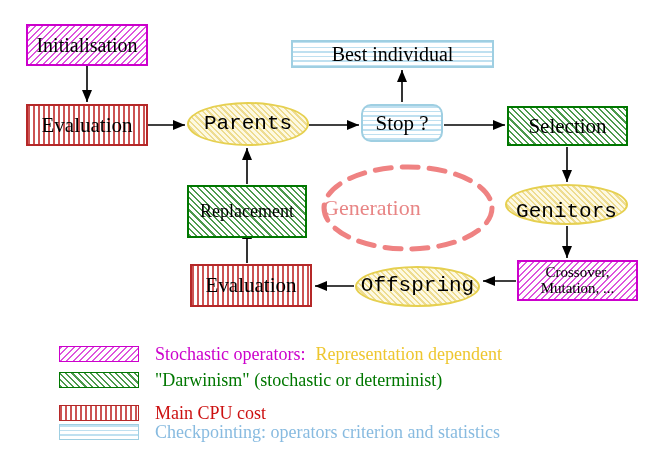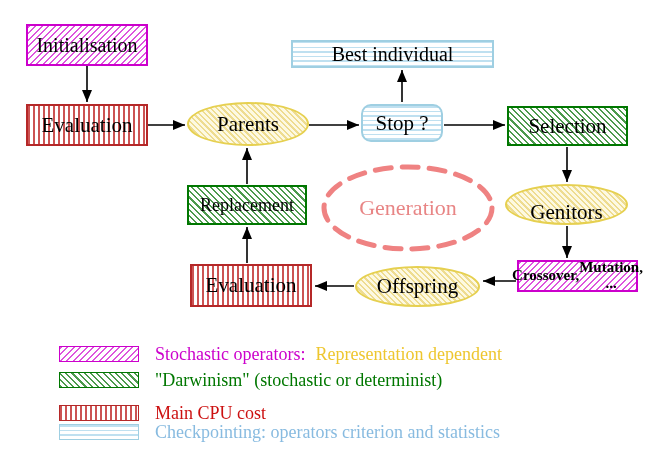--- a/index.html
+++ b/index.html
@@ -12,34 +12,34 @@
   
   .hatch-magenta{background:repeating-linear-gradient(135deg,#dd55dd 0 1.6px,rgba(0,0,0,0) 1.6px 4.6px) #fff;
                  border:2px solid #cc00cc;}
   .hatch-green{background:repeating-linear-gradient(45deg,#4d9a4d 0 1.5px,rgba(0,0,0,0) 1.5px 4.4px) #fff;
                border:2px solid #007700;}
   .lines-red{background:repeating-linear-gradient(90deg,#cc5353 0 1.7px,rgba(0,0,0,0) 1.7px 5px) #fff;
              border:2px solid #b52828;}
   .lines-cyan{background:repeating-linear-gradient(180deg,#bfe0f0 0 1.5px,rgba(0,0,0,0) 1.5px 4.6px) #fff;
               border:2px solid #9fcfe2;justify-content:center;}
   .hatch-yellow{background:repeating-linear-gradient(45deg,#eedc90 0 1.6px,rgba(0,0,0,0) 1.6px 4px) #fdf9e2;
-                border:2px solid #e6d050;border-radius:50%;}
+                border:2px solid #e6d050;border-radius:50%;font-family:Liberation Mono, monospace;}
   
   .n-init{left:26px;top:24px;width:122px;height:42px;font-size:20px;}
   .n-eval1{left:26px;top:104px;width:122px;height:42px;font-size:21px;}
   .n-parents{left:187px;top:102px;width:122px;height:44px;font-size:21px;}
   .n-best{left:291px;top:40px;width:203px;height:28px;font-size:20px;}
   .n-stop{left:361px;top:104px;width:82px;height:38px;font-size:21px;border-radius:10px;}
   .n-select{left:507px;top:106px;width:121px;height:40px;font-size:21px;}
   .n-genitors{left:505px;top:184px;width:123px;height:41px;font-size:21px;align-items:flex-end;}
-  .n-cross{left:517px;top:260px;width:121px;height:32px;font-size:15px;flex-direction:row;font-weight:bold;}
+  .n-cross{left:517px;top:260px;width:121px;height:41px;font-size:15px;flex-direction:column;}
   .n-offspring{left:355px;top:266px;width:125px;height:41px;font-size:21px;}
   .n-eval2{left:190px;top:264px;width:122px;height:43px;font-size:21px;}
-  .n-replace{left:187px;top:185px;width:120px;height:40px;font-size:18px;}
-  .gen-label{position:absolute;z-index:2;left:323px;top:195px;width:170px;text-align:center;
+  .n-replace{left:187px;top:185px;width:120px;height:53px;font-size:18px;}
+  .gen-label{position:absolute;z-index:2;left:323px;top:195px;width:170px;
              font-size:22px;color:#e88585;}
   
   .legend-row{position:absolute;z-index:2;left:27px;height:18px;display:flex;align-items:center;padding-left:32px;}
   .legend-row .swatch{width:80px;height:16px;box-sizing:border-box;margin-right:16px;flex:0 0 auto;}
   .legend-row .swatch.sm-border{border-width:1.5px;}
   .legend-text{font-size:18px;white-space:nowrap;}
   .lt-magenta{color:#cc00cc;}
   .lt-yellow{color:#eec62e;margin-left:10px;}
   .lt-green{color:#007700;}
   .lt-red{color:#cc1111;}

